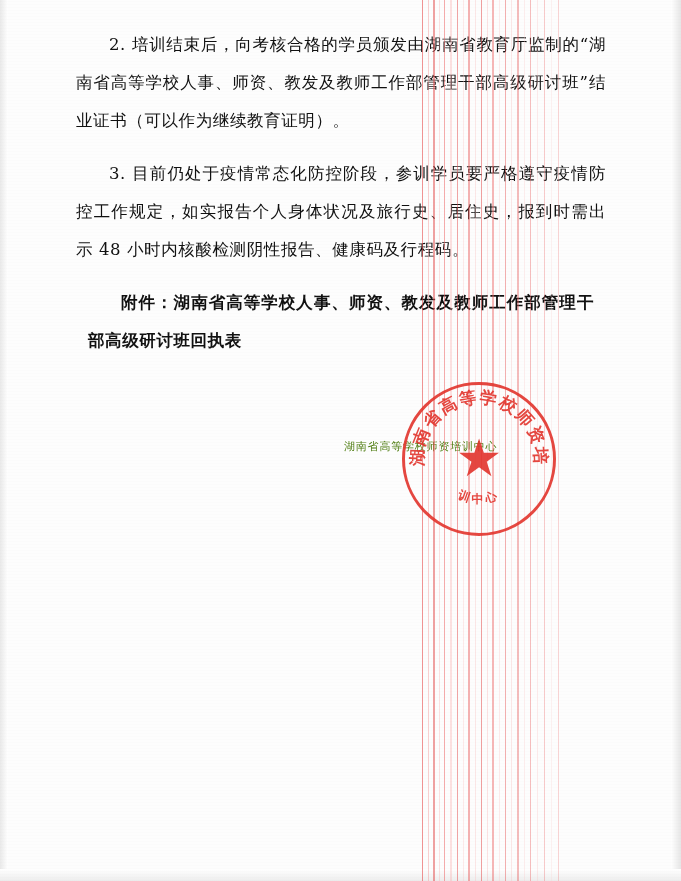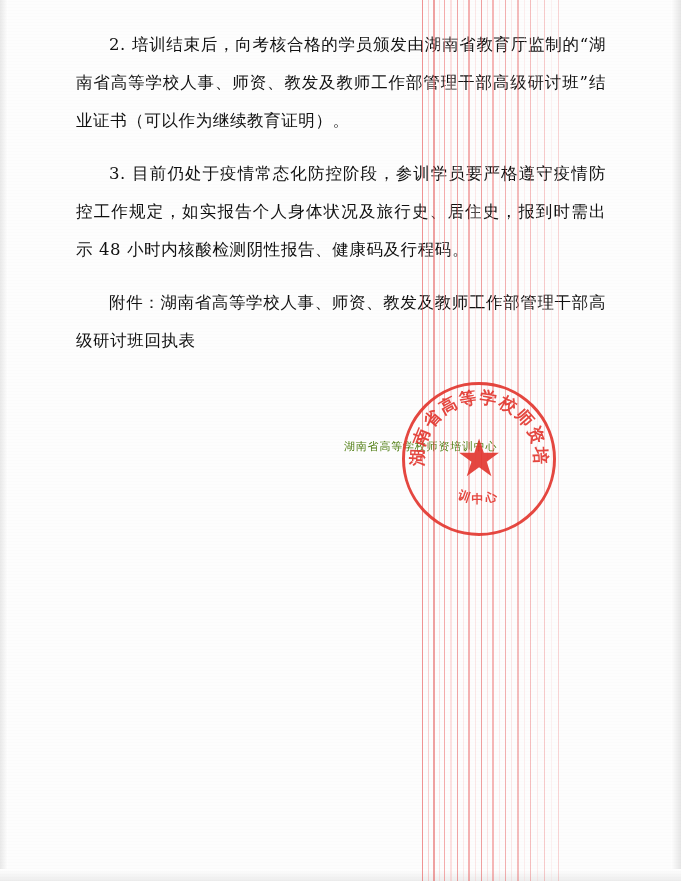--- a/index.html
+++ b/index.html
@@ -68,22 +68,23 @@
     margin-bottom: 15px;
   }
 
   .contact-line {
     margin: 0 0 10px 0;
     text-indent: 2em;
     letter-spacing: 0.4px;
   }
 
   .attach {
-    margin: 0;
+    margin: 12px;
     text-indent: 2em;
+    font-weight: bold;
   }
 
   
   .sign-block {
     position: absolute;
     left: 344px;
     top: 428px;
     width: 250px;
     font-size: 11px;
     line-height: 38px;

